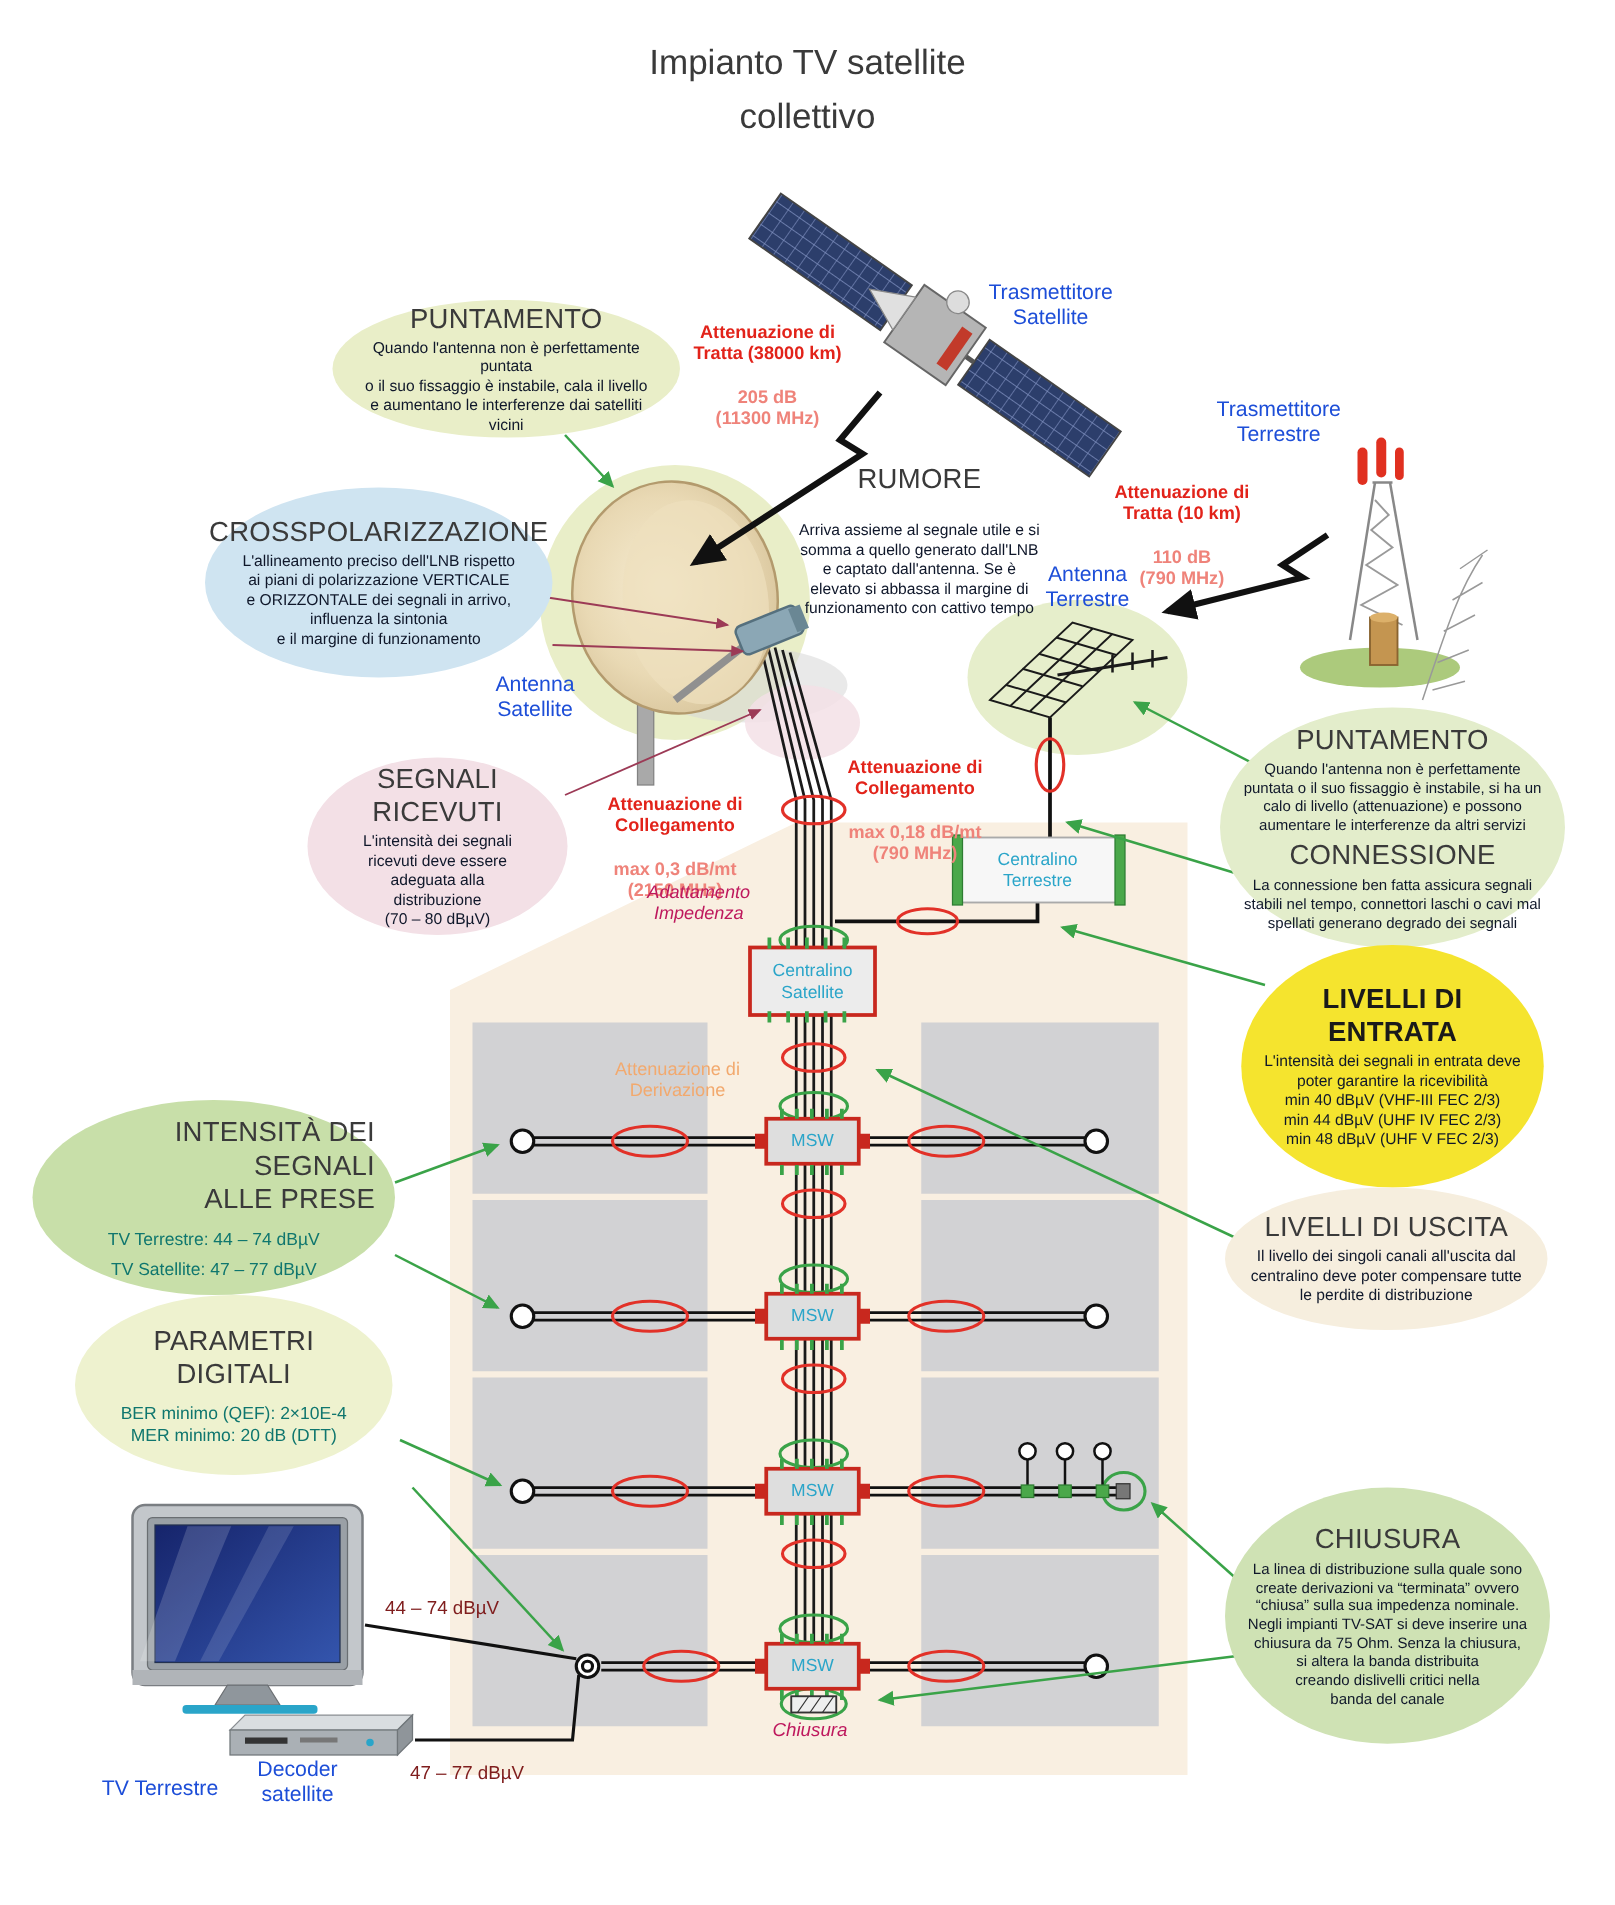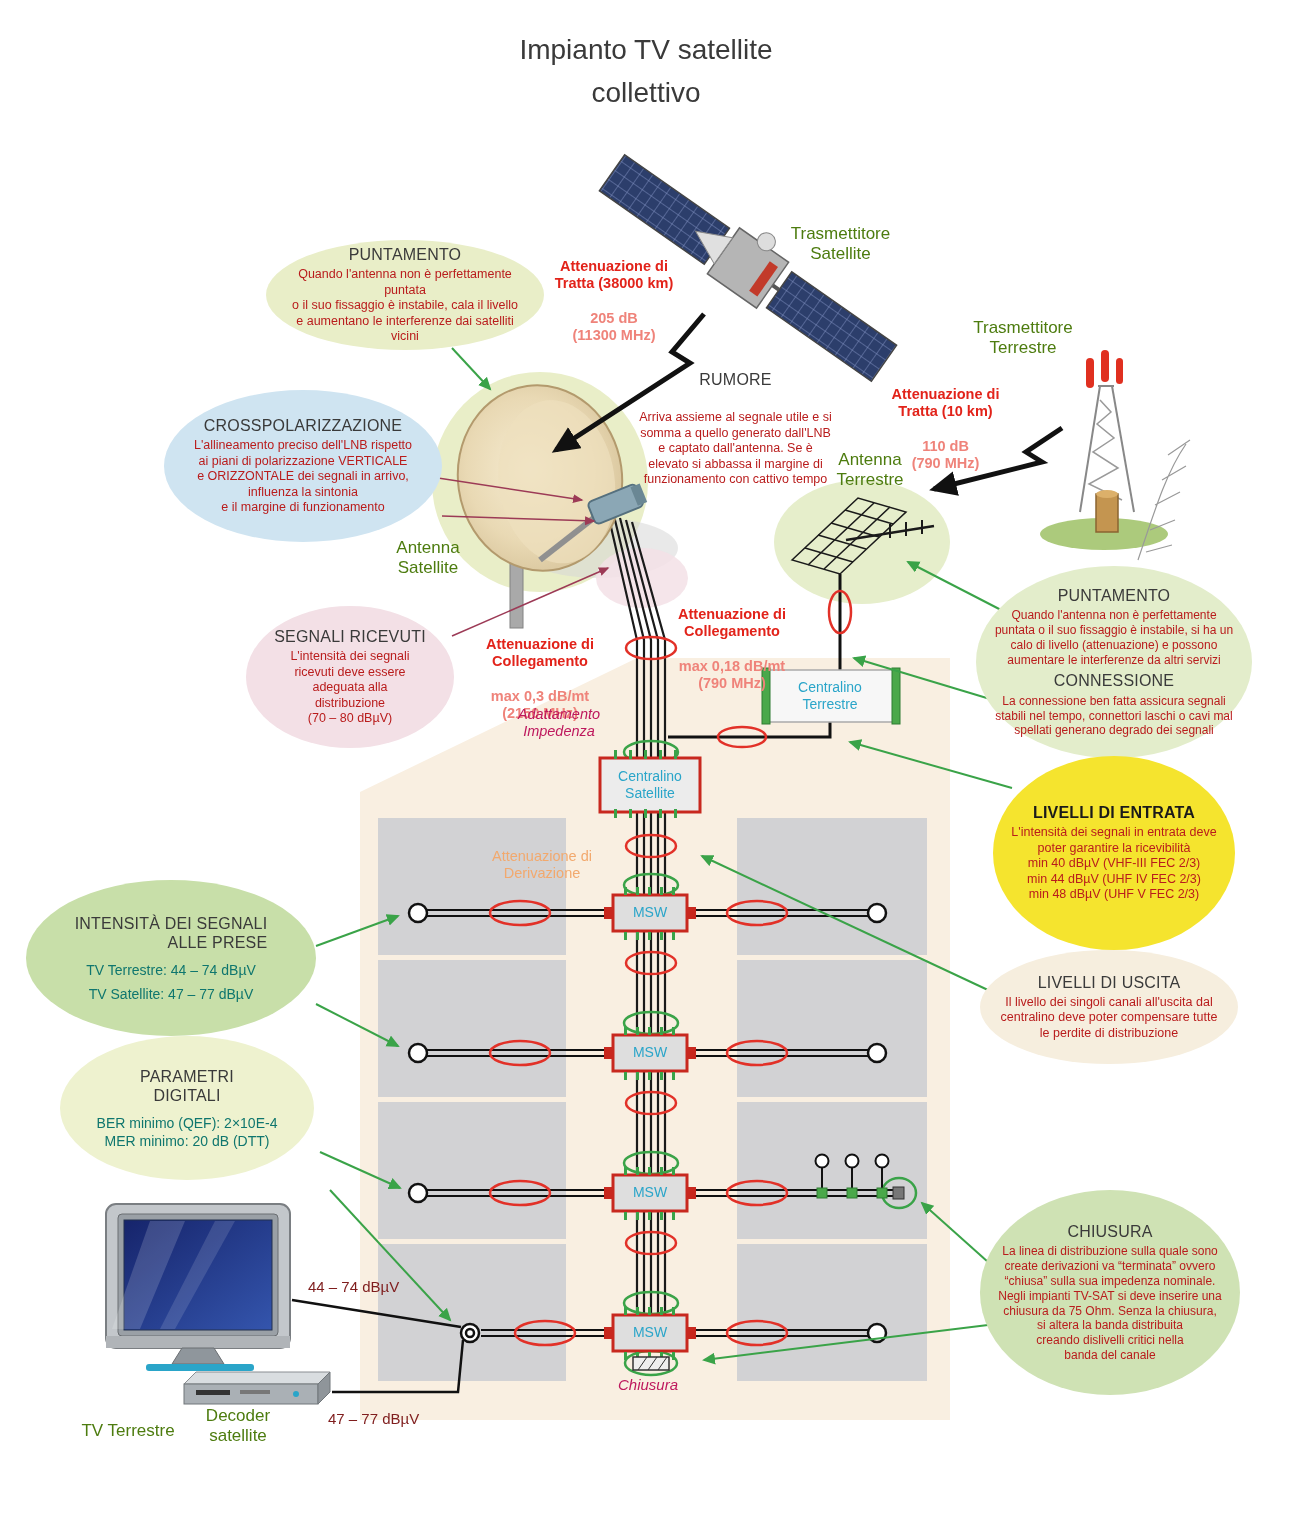--- a/index.html
+++ b/index.html
@@ -1,32 +1,32 @@
 <!DOCTYPE html>
 <html><head>
 <meta charset="utf-8">
 <style>
   * { margin:0; padding:0; box-sizing:border-box; }
   body { background:#ffffff; font-family:"Liberation Sans", sans-serif; }
   .stage { position:relative; width:1292px; height:1524px; background:#fff; overflow:hidden; }
   .stage svg.art { position:absolute; left:0; top:0; }
   .txt { position:absolute; white-space:pre-line; text-align:center; }
   .page-title { font-size:28px; color:#3a3a3a; line-height:1.55; }
-  .cyan  { color:#4d7c0f; font-size:17px; line-height:1.15;text-align:center; }
+  .cyan  { color:#1d4ed8; font-size:17px; line-height:1.15;text-align:center; }
   .cyan-s{ color:#2aa5c9; font-size:14px; line-height:1.2; }
   .red-t { color:#e2231a; font-weight:bold; font-size:14.5px; line-height:1.18; }
   .red-v { color:#ef837a; font-weight:bold; font-size:14.5px; line-height:1.18; }
   .green-l  { color:#be185d; font-size:14.5px; line-height:1.2;font-style:italic; }
   .orange-l { color:#f2a96e; font-size:14.5px; line-height:1.2; }
   .black-v  { color:#7f1d1d; font-size:15px; text-align:left; white-space:pre-line; position:absolute; }
   .bubble { position:absolute; border-radius:50%; display:flex; flex-direction:column;
             align-items:center; justify-content:center; text-align:center; padding:10px 16px; }
-  .b-title { font-size:16px; color:#3a3a3a; white-space:pre-line; line-height:1.2; letter-spacing:.2px; }
+  .b-title { font-size:22px; color:#3a3a3a; white-space:pre-line; line-height:1.2; letter-spacing:.2px; }
   .b-title.bold { font-weight:bold; color:#1a1a1a; }
-  .b-body { font-size:12.5px; color:#b91c1c; white-space:pre-line; line-height:1.24; margin-top:3px; }
+  .b-body { font-size:12.5px; color:#0f172a; white-space:pre-line; line-height:1.24; margin-top:3px; }
   .b-line { font-size:14px; color:#0f766e; white-space:pre-line; }
 </style>
 </head>
 <body>
 
 <div class="stage">
 
 <svg class="art" width="1292" height="1524" viewBox="0 0 1292 1524">
   <defs>
     <marker id="aG" markerWidth="7" markerHeight="7" refX="5.5" refY="3" orient="auto">

